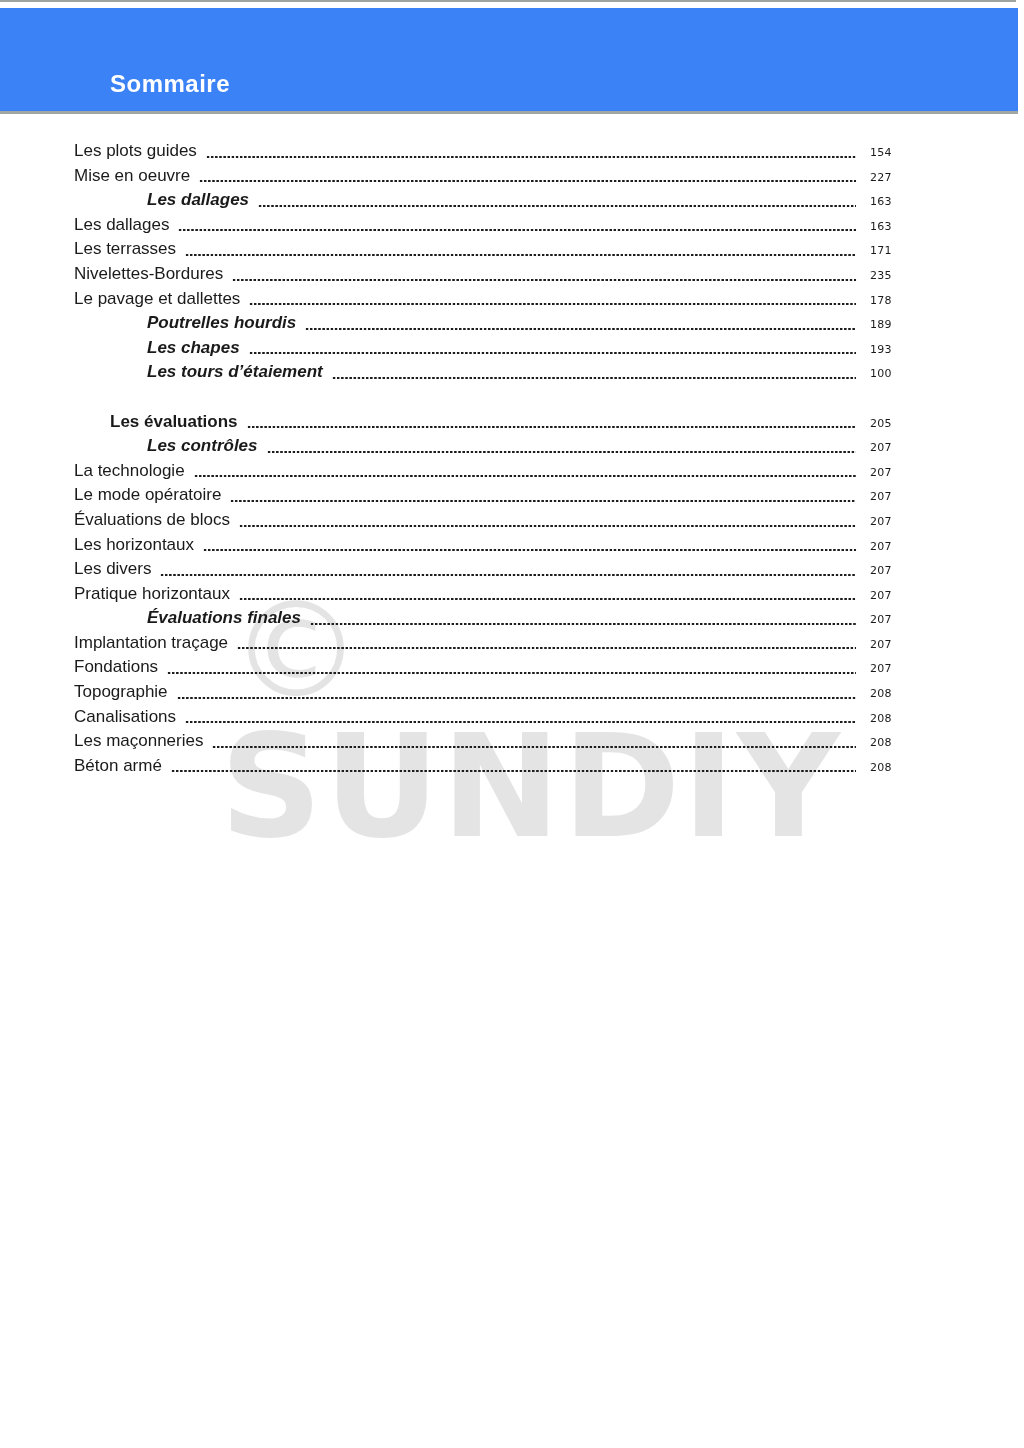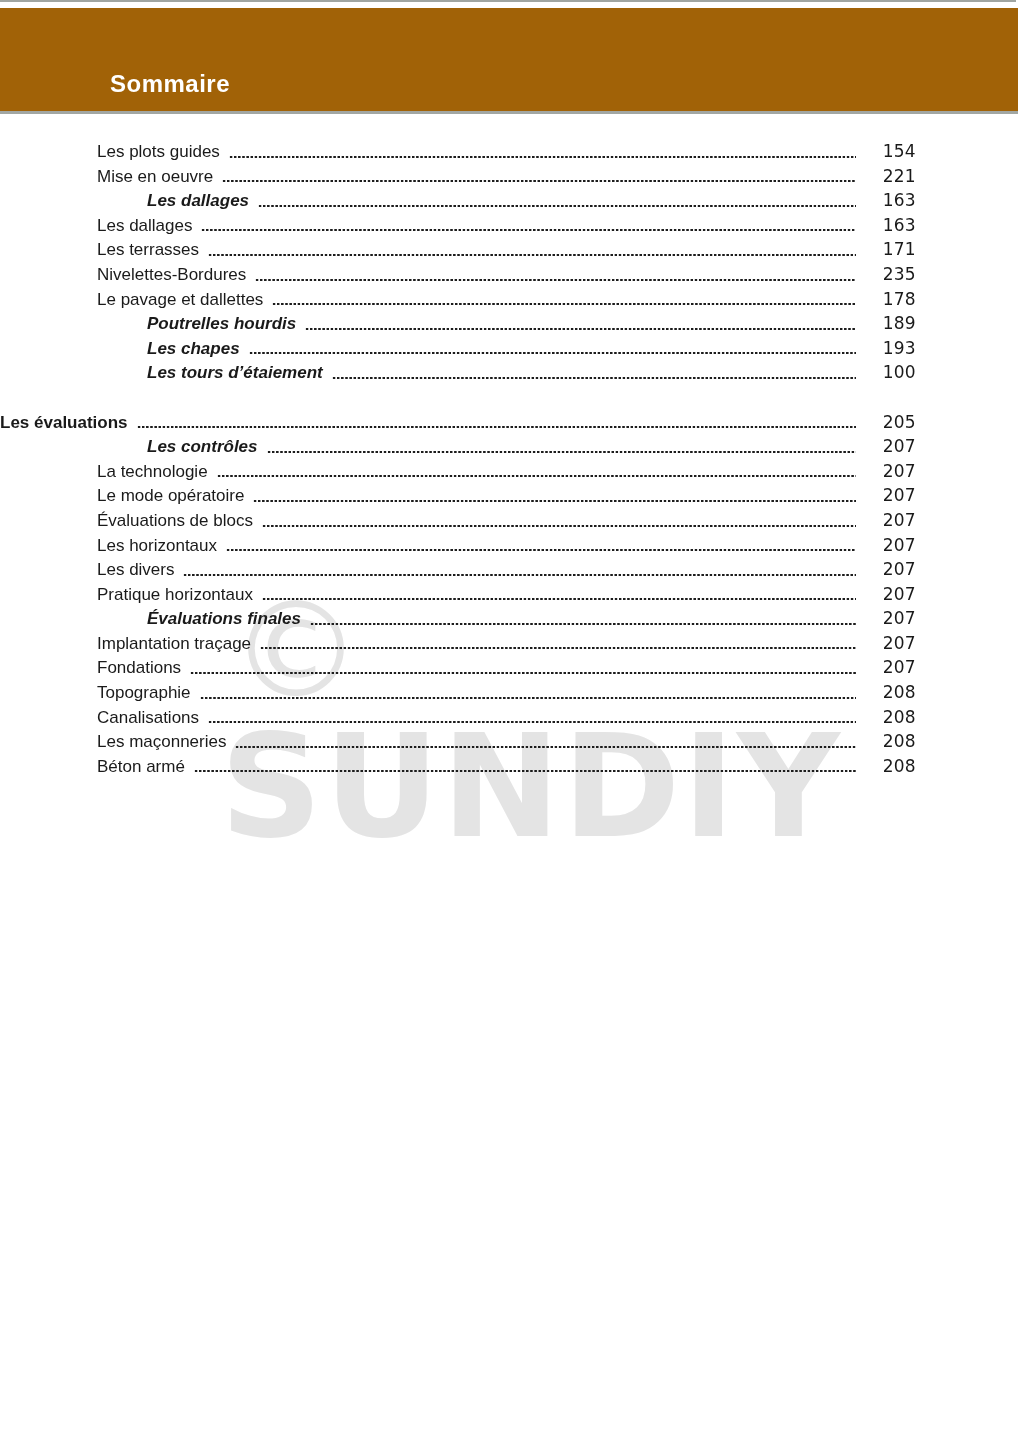--- a/index.html
+++ b/index.html
@@ -12,21 +12,21 @@
     color:#1a1a1a;
   }
   
   .top-line{
     position:absolute;top:0;left:0;width:1016px;height:2px;
     background:#a0a5a1;
   }
   
   .header-band{
     position:absolute;top:8px;left:0;width:1018px;height:103px;
-    background:#a16207;
+    background:#3b82f6;
     border-bottom:3px solid #a2a7a3;
   }
   .header-title{
     position:absolute;left:110px;top:62px;
     font-size:24px;font-weight:bold;color:#ffffff;
     letter-spacing:0.5px;line-height:28px;
   }
   
   .watermark{position:absolute;left:0;top:0;width:1024px;height:1448px;z-index:1;}
   .wm-copyright{
@@ -43,40 +43,39 @@
   
   .toc{
     position:absolute;left:0;top:139px;width:916px;z-index:2;
   }
   .toc-row{
     display:flex;align-items:baseline;
     height:24.6px;line-height:24.6px;
     font-size:17px;
   }
   .toc-row.gap-before{margin-top:24.6px;}
-  .toc-row.l1{font-weight:bold;}
+  .toc-row.l1{padding-left:110px;font-weight:bold;}
   .toc-row.l2{padding-left:147px;font-weight:bold;font-style:italic;}
-  .toc-row.l3{padding-left:97px;}
+  .toc-row.l3{padding-left:74px;}
   .toc-label{white-space:nowrap;}
   .toc-leader{
     flex:1 1 auto;
     align-self:flex-end;
     height:6px;
     margin:0 14px 4px 9px;
     background-image:radial-gradient(circle,#1c1c1c 1.05px,transparent 1.45px);
     background-size:4.15px 6px;
     background-repeat:repeat-x;
     background-position:left bottom;
   }
   .toc-page{
     flex:0 0 46px;
-    text-align:right;
     font-family:"DejaVu Sans",sans-serif;
     font-weight:normal;font-style:normal;
-    font-size:17px;
+    font-size:11px;
     letter-spacing:0.3px;
   }
 </style>
 </head>
 <body>
 
 <div class="top-line"></div>
 
 <div class="header-band">
   <div class="header-title">Sommaire</div>
@@ -89,21 +88,21 @@
 
 <div class="toc" id="toc">
     <div class="toc-row l3">
       <span class="toc-label">Les plots guides</span>
       <span class="toc-leader"></span>
       <span class="toc-page">154</span>
     </div>
     <div class="toc-row l3">
       <span class="toc-label">Mise en oeuvre</span>
       <span class="toc-leader"></span>
-      <span class="toc-page">221</span>
+      <span class="toc-page">227</span>
     </div>
     <div class="toc-row l2">
       <span class="toc-label">Les dallages</span>
       <span class="toc-leader"></span>
       <span class="toc-page">163</span>
     </div>
     <div class="toc-row l3">
       <span class="toc-label">Les dallages</span>
       <span class="toc-leader"></span>
       <span class="toc-page">163</span>

